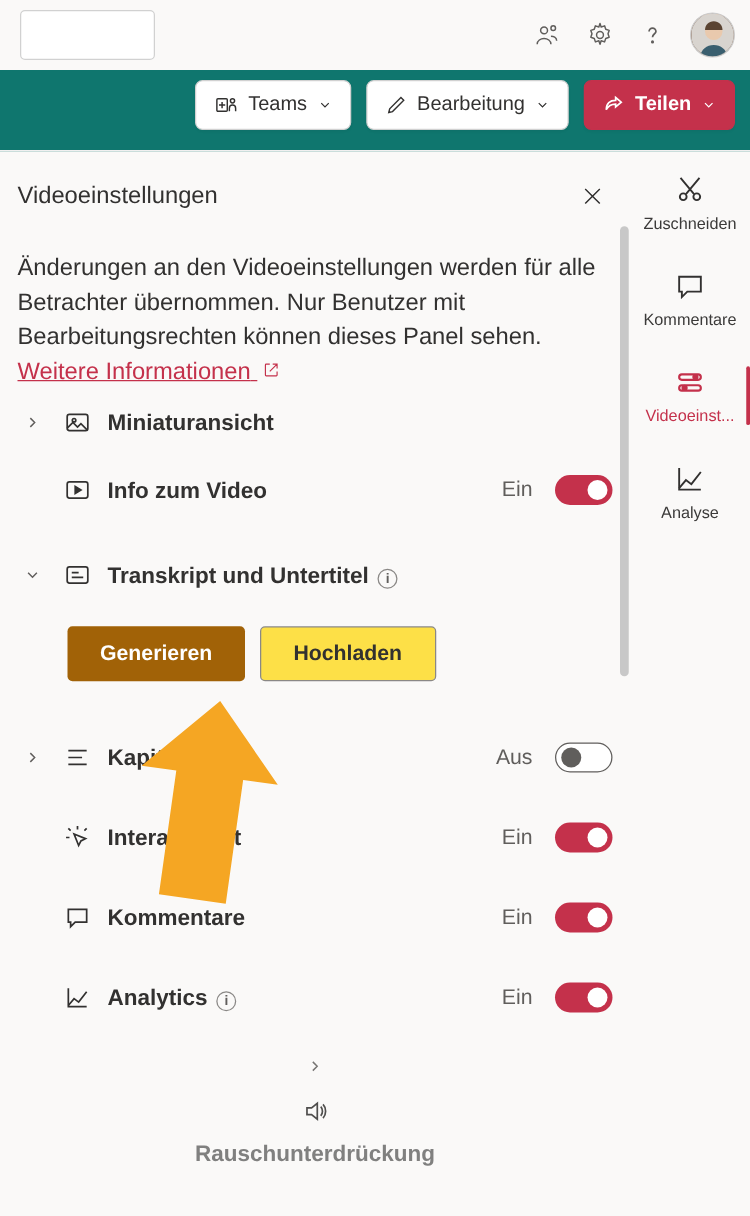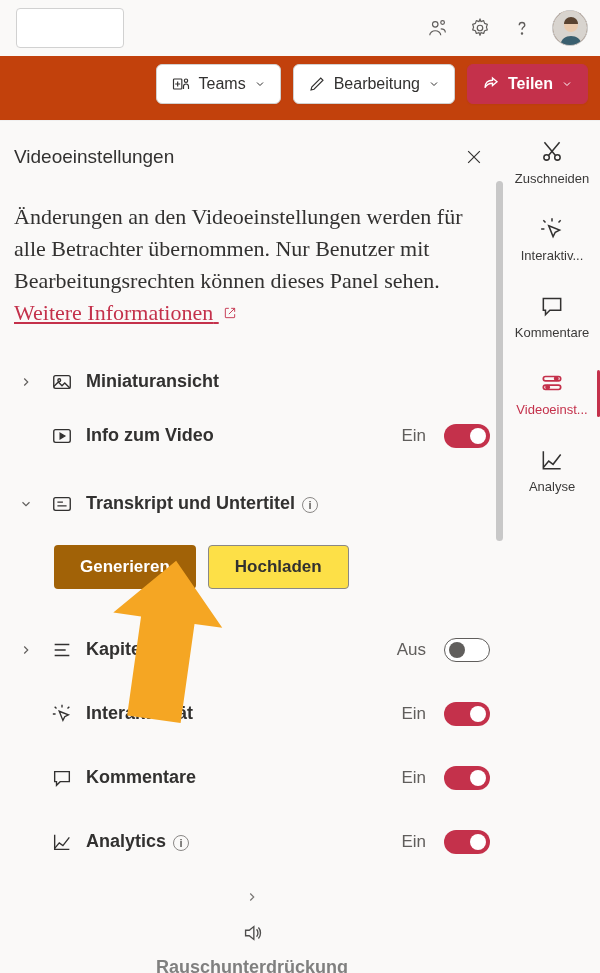--- a/index.html
+++ b/index.html
@@ -47,21 +47,21 @@
     border: 1px solid #ccc;
     overflow: hidden;
   }
   
   .actionbar {
     display: flex;
     gap: 12px;
     padding: 8px 12px 16px 12px;
     justify-content: flex-end;
     border-bottom: 1px solid #f0f0f0;
-    background: #c2410c;
+    background: #0f766e;
   }
   .btn {
     height: 40px;
     border-radius: 6px;
     background: #fff;
     border: 1px solid #d1d1d1;
     display: flex;
     align-items: center;
     padding: 0 14px;
     gap: 8px;
@@ -142,25 +142,23 @@
   }
   .close-btn {
     width: 32px;
     height: 32px;
     display: flex;
     align-items: center;
     justify-content: center;
     cursor: pointer;
   }
   .desc {
-    font-size: 22px;
+    font-size: 19px;
     line-height: 1.45;
     color: #323130;
-    margin-bottom: 26px;
-    font-family: Liberation Serif, serif;
   }
   .link {
     color: #C4314B;
     text-decoration: underline;
     cursor: pointer;
   }
   .setting-row {
     display: flex;
     align-items: center;
     min-height: 54px;
@@ -487,27 +485,20 @@
     <div class="side-item">
       <svg width="26" height="26" viewBox="0 0 24 24" fill="none" stroke="#323130" stroke-width="1.4">
           <circle cx="7" cy="17" r="2.5"></circle>
           <circle cx="17" cy="17" r="2.5"></circle>
           <path d="M9 15L19 3M15 15L5 3"></path>
         </svg>
       <span>Zuschneiden</span>
     </div>
     <div class="side-item">
       <svg width="26" height="26" viewBox="0 0 24 24" fill="none" stroke="#323130" stroke-width="1.4">
-          <path d="M9 9l10 4-4 2-2 4-4-10z"></path>
-          <path d="M5 12H2M12 5V2M6 6L4 4M18 6l2-2"></path>
-        </svg>
-      <span>Interaktiv...</span>
-    </div>
-    <div class="side-item">
-      <svg width="26" height="26" viewBox="0 0 24 24" fill="none" stroke="#323130" stroke-width="1.4">
           <path d="M4 5h16v11H10l-4 4v-4H4V5z"></path>
         </svg>
       <span>Kommentare</span>
     </div>
     <div class="side-item active">
       <svg width="26" height="26" viewBox="0 0 24 24" fill="none" stroke="#C4314B" stroke-width="1.6">
           <rect x="4" y="6" width="16" height="4" rx="2"></rect>
           <circle cx="16" cy="8" r="1.5" fill="#C4314B"></circle>
           <rect x="4" y="14" width="16" height="4" rx="2"></rect>
           <circle cx="8" cy="16" r="1.5" fill="#C4314B"></circle>

